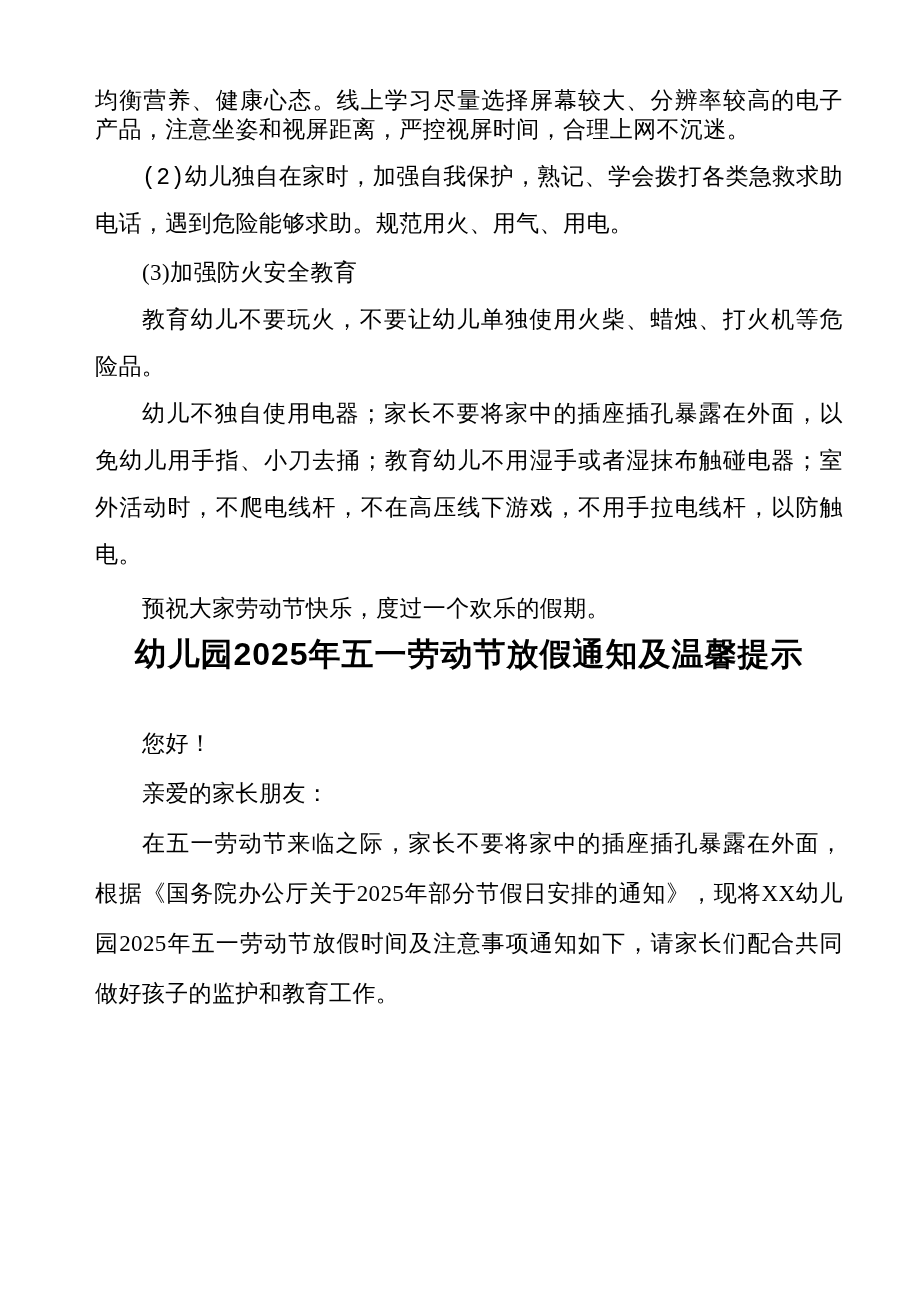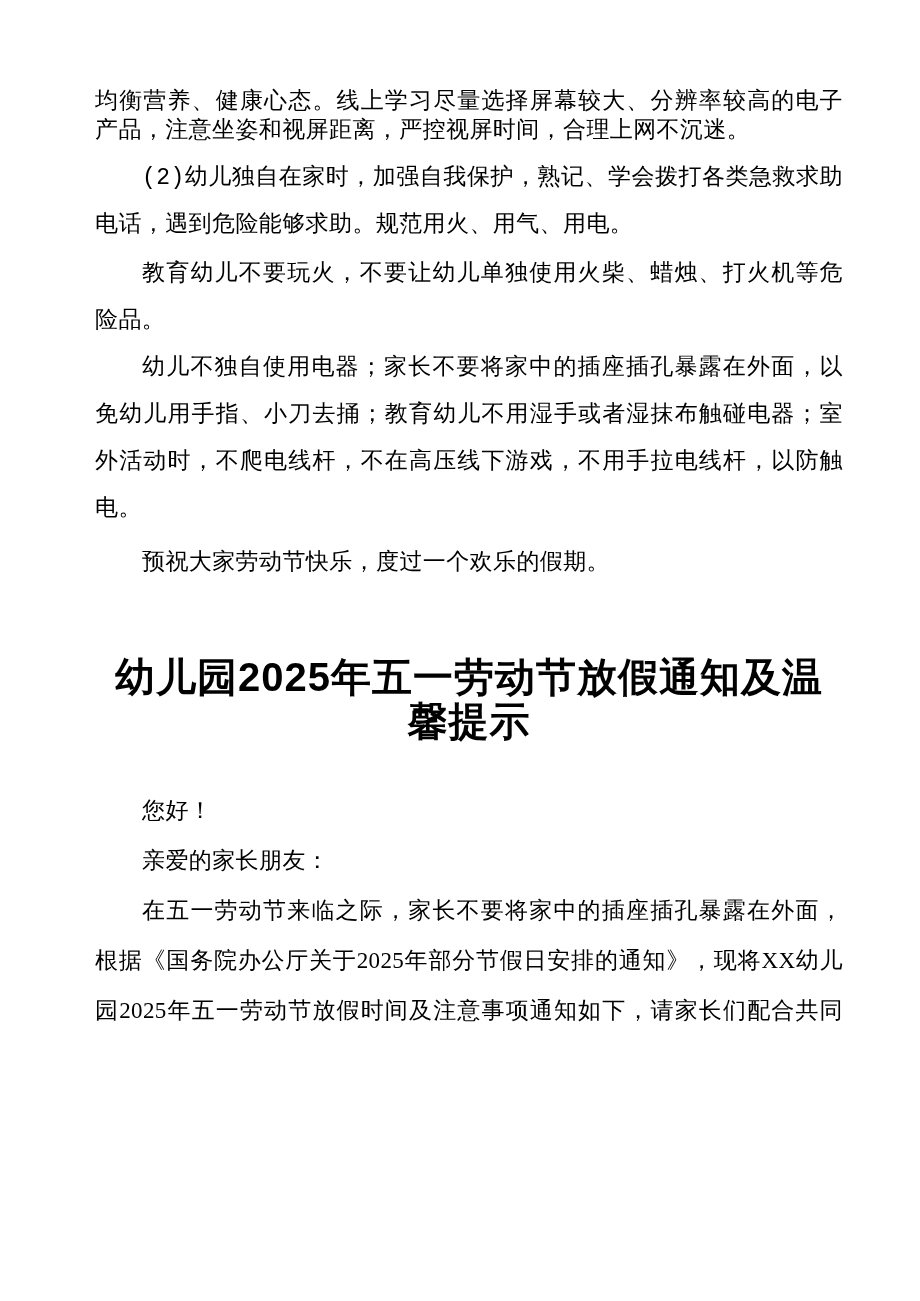--- a/index.html
+++ b/index.html
@@ -31,24 +31,23 @@
     font-family: "Liberation Serif", serif;
   }
   .first-para {
     line-height: 29px;
     margin-top: 86px;
   }
   .para-2 { margin-top: 11px; font-family: Liberation Mono, monospace; }
   .para-last { margin-top: 7px; }
   .indent { text-indent: 47px; }
   .doc-title {
-    margin-top: 70px;
     font-family: "Liberation Sans", sans-serif;
     font-weight: bold;
-    font-size: 40px;
+    font-size: 32px;
     line-height: 44px;
     letter-spacing: 1px;
     text-align: center;
     text-indent: 0;
   }
   .greet-section {
     margin-top: 43px;
     line-height: 50px;
   }
   .section-heading {
@@ -66,20 +65,21 @@
 <body>
 
 <div class="page">
   <div class="content">
 
     <div>
 
       <div id="top-paragraphs">
           <p class="body-text first-para">均衡营养、健康心态。线上学习尽量选择屏幕较大、分辨率较高的电子产品，注意坐姿和视屏距离，严控视屏时间，合理上网不沉迷。</p>
           <p class="body-text indent para-2">(2)幼儿独自在家时，加强自我保护，熟记、学会拨打各类急救求助电话，遇到危险能够求助。规范用火、用气、用电。</p>
+          <p class="body-text indent">(3)加强防火安全教育</p>
           <p class="body-text indent">教育幼儿不要玩火，不要让幼儿单独使用火柴、蜡烛、打火机等危险品。</p>
           <p class="body-text indent">幼儿不独自使用电器；家长不要将家中的插座插孔暴露在外面，以免幼儿用手指、小刀去捅；教育幼儿不用湿手或者湿抹布触碰电器；室外活动时，不爬电线杆，不在高压线下游戏，不用手拉电线杆，以防触电。</p>
           <p class="body-text indent para-last">预祝大家劳动节快乐，度过一个欢乐的假期。</p>
         </div>
     </div>
 
     <p class="body-text doc-title">幼儿园2025年五一劳动节放假通知及温馨提示</p>
 
     <div class="greet-section">
       <p class="body-text greet-line indent" style="line-height:50px">您好！</p>

